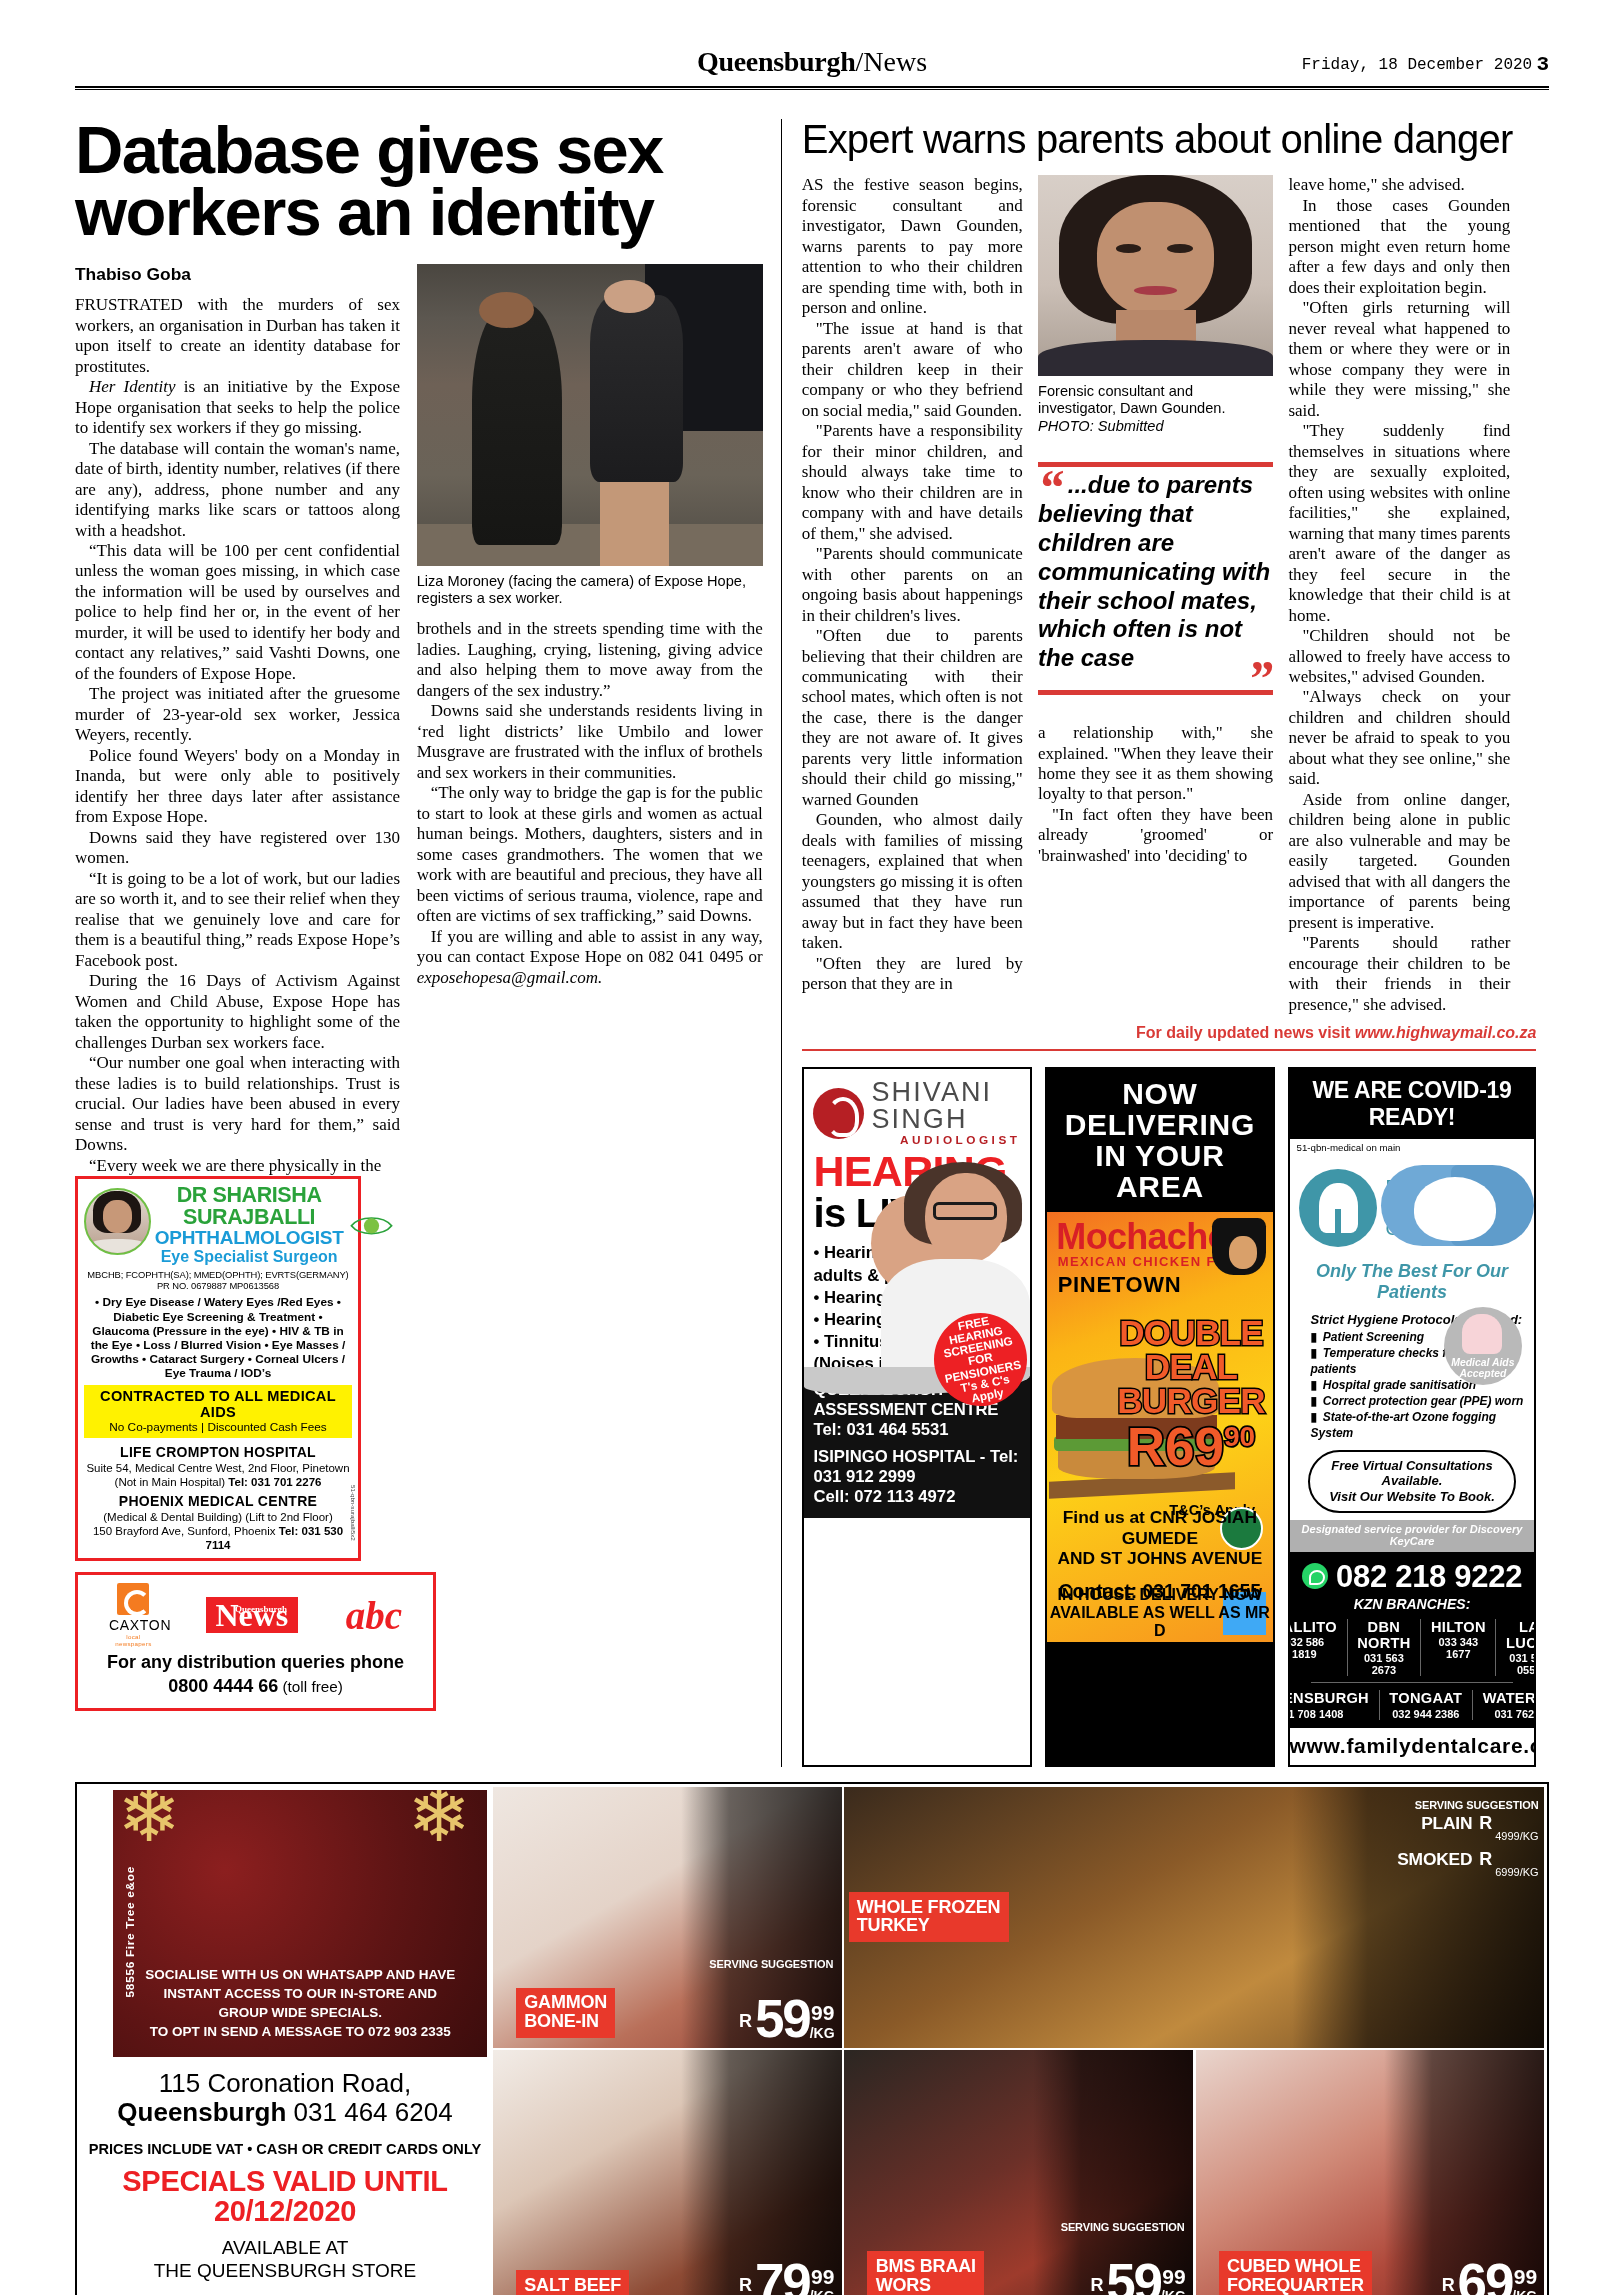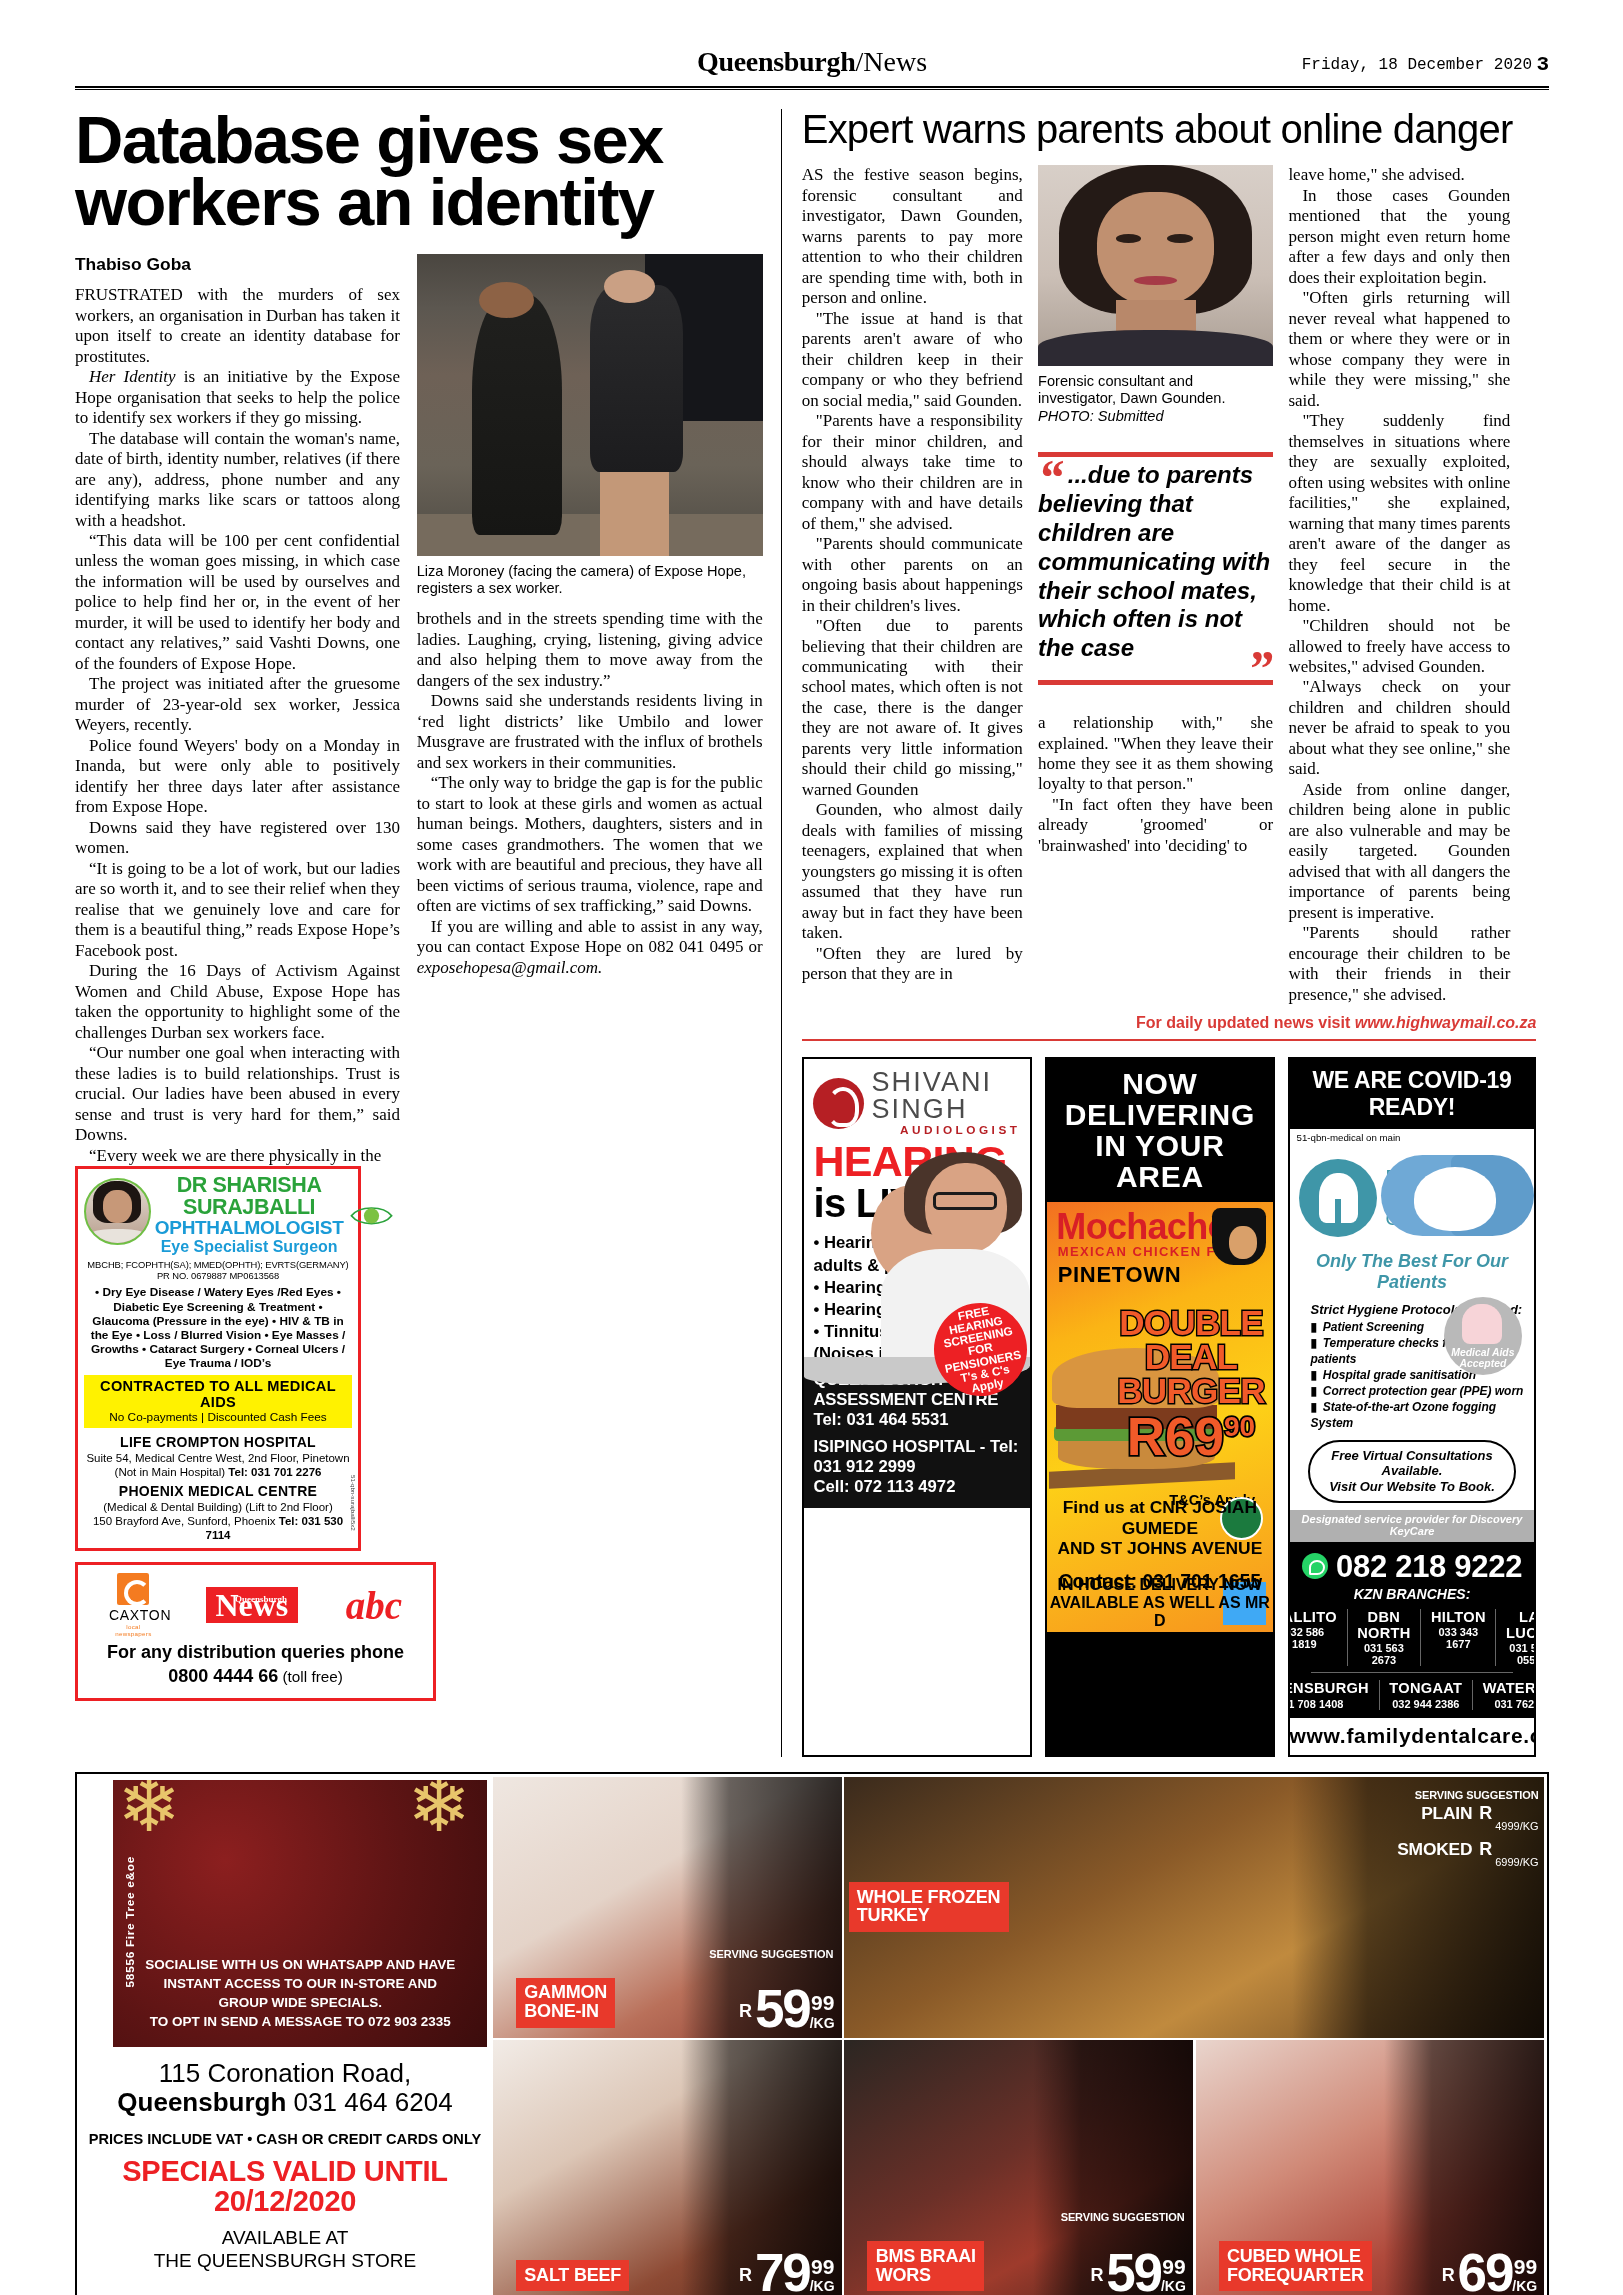--- a/index.html
+++ b/index.html
@@ -21,21 +21,21 @@
   .mh-title b { font-weight: 700; letter-spacing: -0.3px; }
   .mh-title span { font-weight: 400; }
   .mh-date {
     position: absolute; right: 0; top: 53px;
     font-family: Liberation Mono, monospace; font-size: 16px; font-weight: 400;
   }
   .mh-date .pg { font-weight: 700; font-size: 21px; margin-left: 4.2px; vertical-align: -1.4px;}
   .rule-top { border-top: 2.1px solid #000; border-bottom: 0.7px solid #000; height: 3.5px; margin-top: 19.4px; }
 
   
-  .content { display: flex; gap: 0; margin-top: 19px; position: relative; }
+  .content { display: flex; gap: 0; margin-top: 29px; position: relative; }
   .left-pkg { width: 706px; padding-right: 18px; }
   .vrule { width: 1.4px; background: #000; align-self: stretch; }
   .right-pkg { width: 754px; padding-left: 19.4px; }
 
   
   h1.head-main {
     font-family: "Liberation Sans", sans-serif;
     font-weight: 700; font-size: 67px; line-height: 0.93;
     letter-spacing: -1.7px; margin-bottom: 21px;
   }

